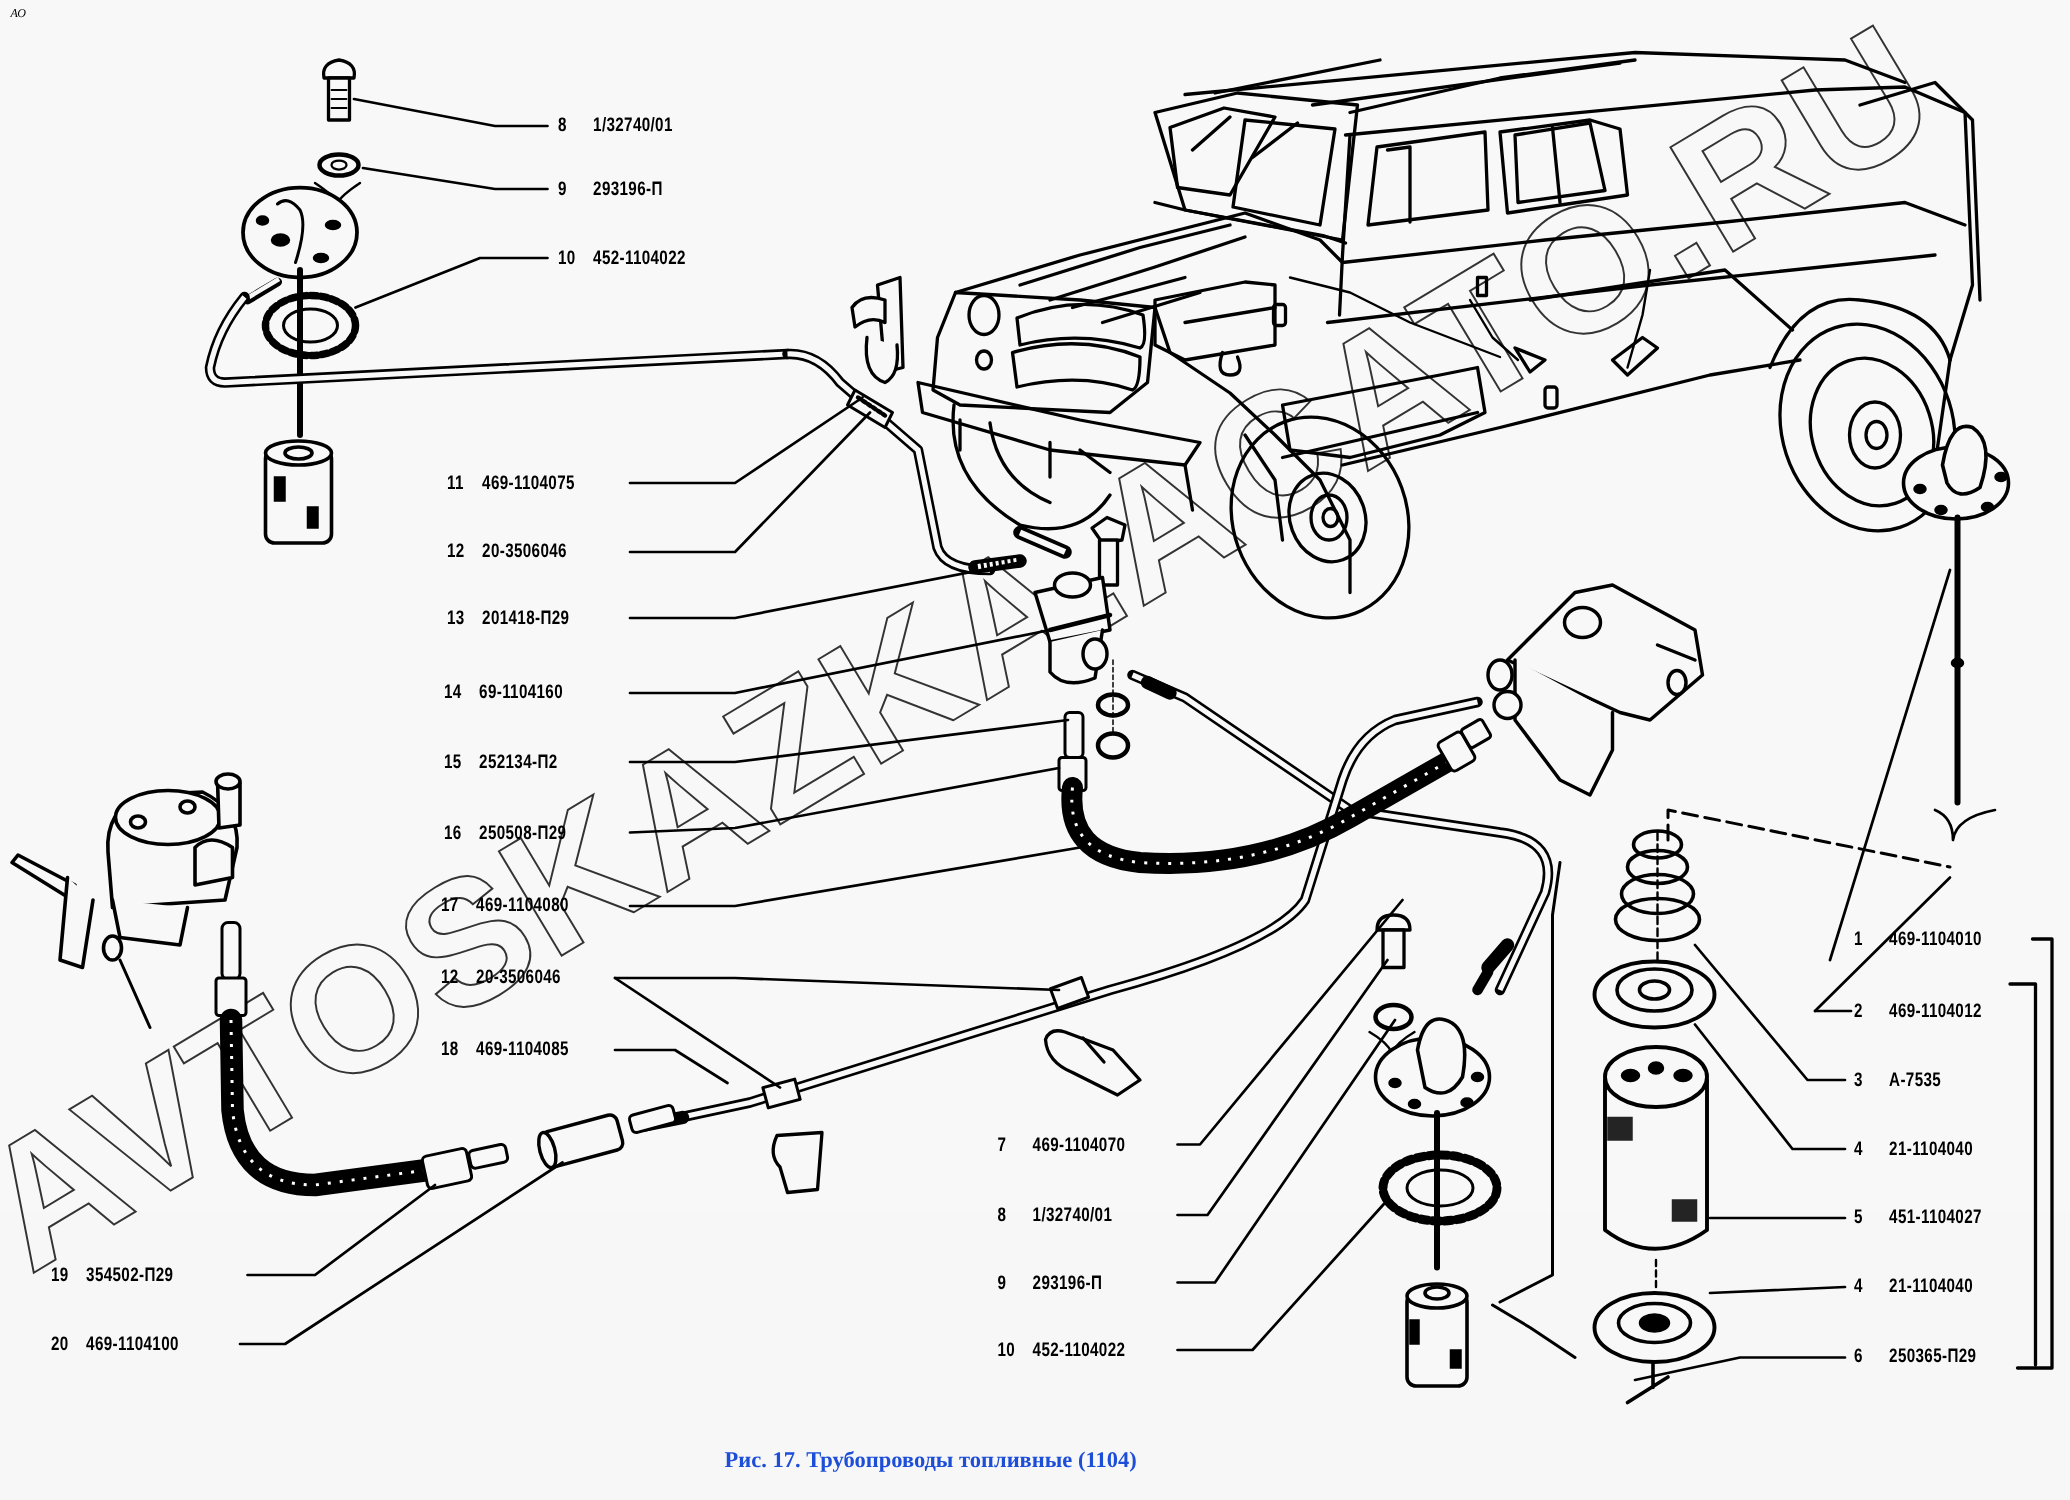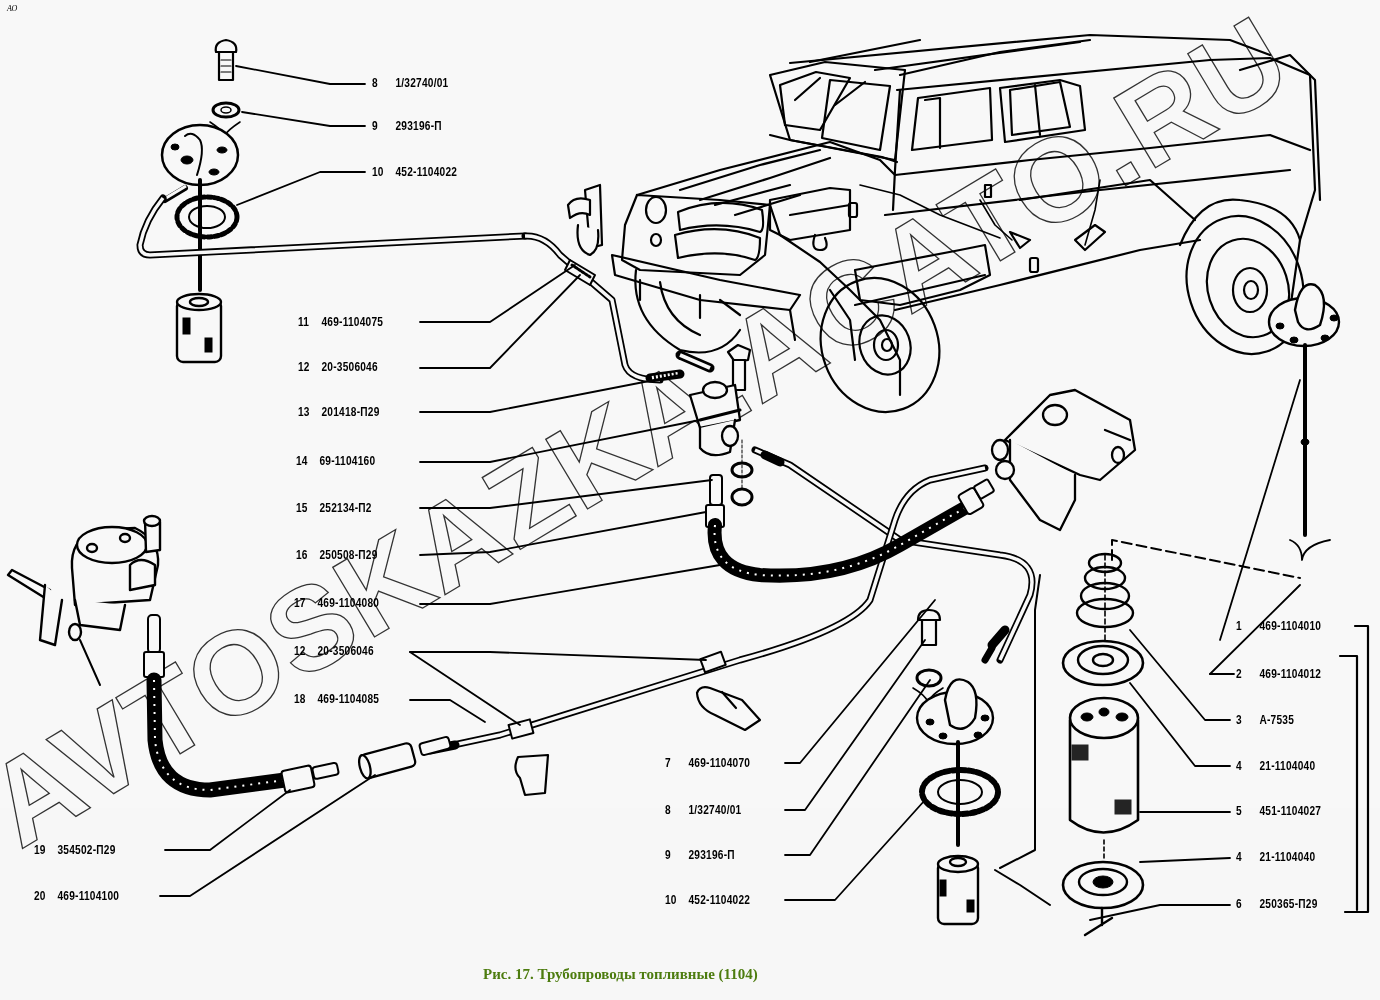--- a/index.html
+++ b/index.html
@@ -8,21 +8,21 @@
   #page { position: absolute; left: 0; top: 0; width: 1380px; height: 808px; background: #f8f8f8; }
   svg#art { position: absolute; left: 0; top: 0; }
   .ink { stroke: #000; fill: none; stroke-linecap: round; stroke-linejoin: round; }
   .ink2 { stroke: #000; fill: #f8f8f8; stroke-linecap: round; stroke-linejoin: round; }
   .blk { fill: #000; stroke: #000; }
   .lbl { position: absolute; font-family: "Liberation Sans Narrow", "Liberation Sans", sans-serif;
          font-weight: bold; font-size: 13px; color: #000; white-space: nowrap;
          transform: scaleX(0.78); transform-origin: left center; letter-spacing: 0.3px; }
   .lbl .num { display: inline-block; width: 30px; }
   .caption { position: absolute; left: 483px; top: 966px; font-family: "Liberation Serif", serif;
-             font-weight: bold; font-size: 15px; color: #4d7c0f; white-space: nowrap; }
+             font-weight: bold; font-size: 15px; color: #1d4ed8; white-space: nowrap; }
   .corner { position: absolute; left: 7px; top: 4px; font-family: "Liberation Serif", serif;
             font-style: italic; font-size: 8px; color: #000; }
 </style>
 </head>
 <body>
 
 <div id="page">
 
   <div class="corner">АО</div>
 

